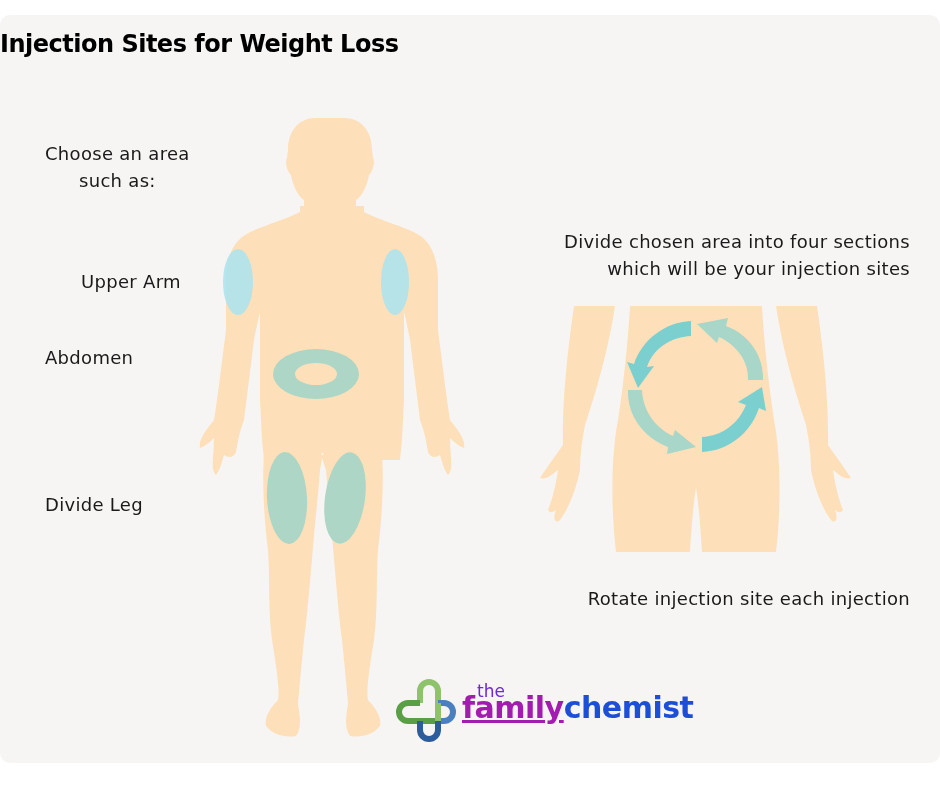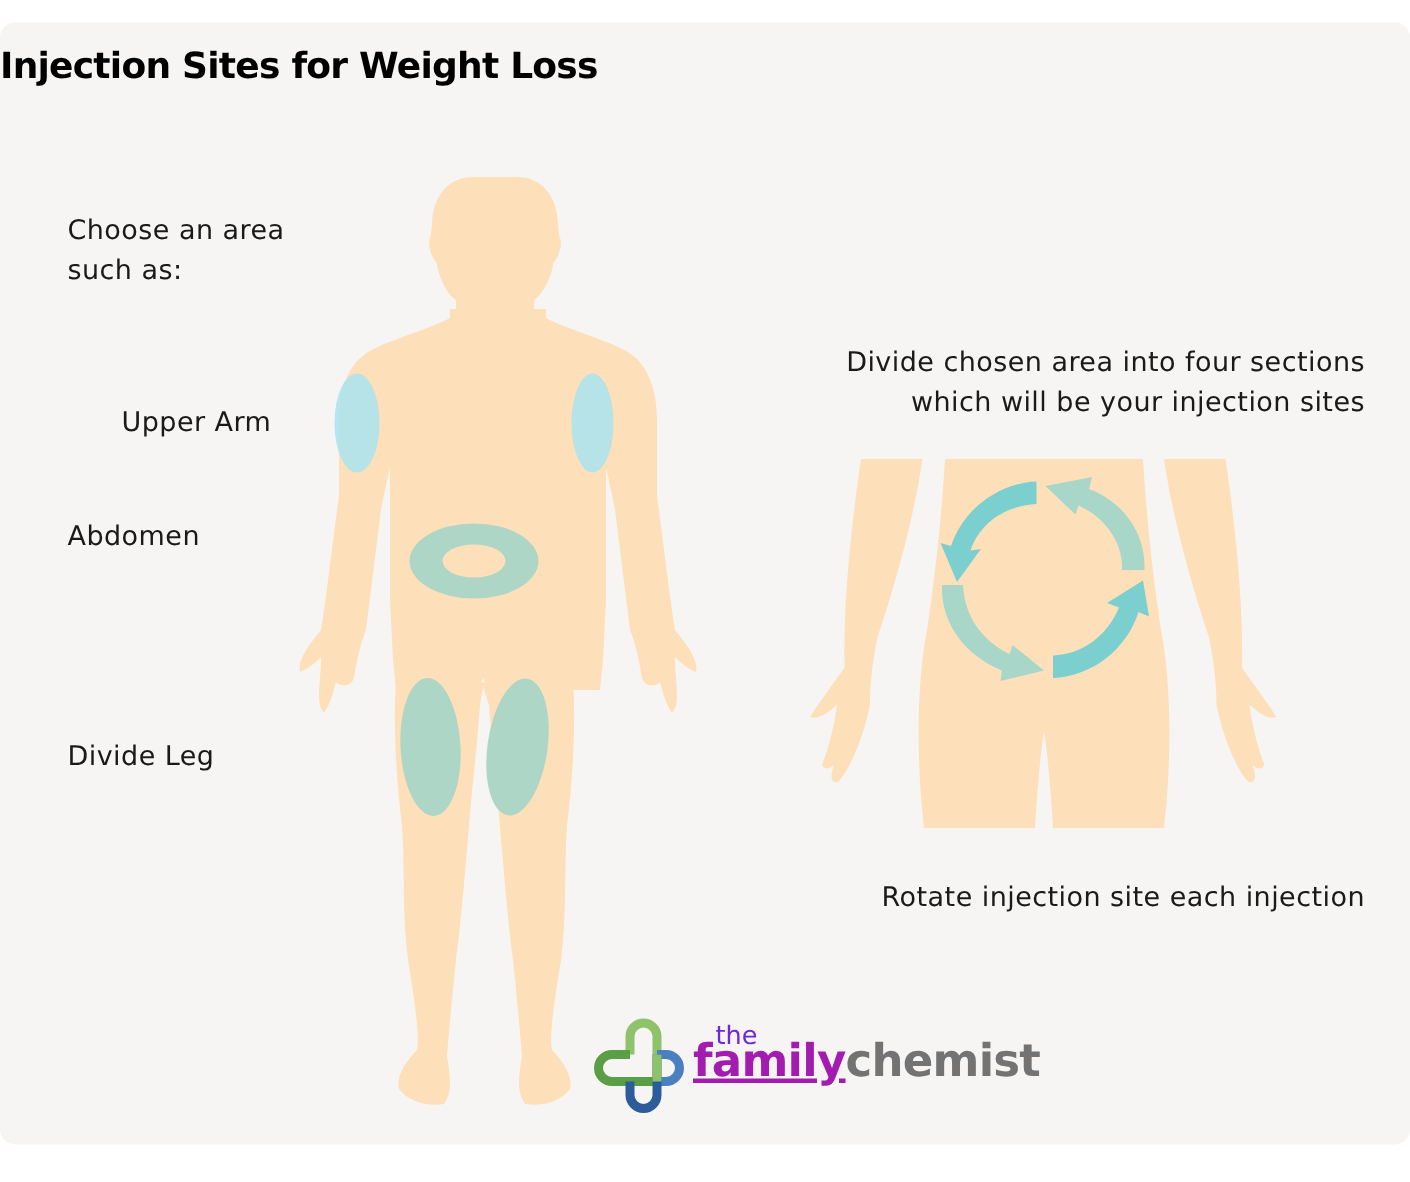--- a/index.html
+++ b/index.html
@@ -11,21 +11,21 @@
   svg { position:absolute; overflow:visible; }
   .logo-text { position:absolute; font-family:"DejaVu Sans", sans-serif; }
 </style>
 </head>
 <body>
 
 <div class="card"></div>
 
 <div class="title">Injection Sites for Weight Loss</div>
 
-<div class="lbl" style="left:45px; top:140px;">
+<div class="lbl" style="left:45px; top:140px;text-align:center;">
   <div>Choose an area</div>
   <div>such as:</div>
 </div>
 <div class="lbl" style="left:45px; top:268px;margin-left:36px;">Upper Arm</div>
 <div class="lbl" style="left:45px; top:344px;">Abdomen</div>
 <div class="lbl" style="left:45px; top:491px;">Divide Leg</div>
 
 <svg style="left:0; top:0;" width="940" height="788" viewBox="0 0 940 788">
   <g fill="#fde0b9">
 
@@ -70,14 +70,14 @@
 
 <svg style="left:395px; top:678px;" width="62" height="64" viewBox="0 0 62 64">
   <path d="M25,25 L25,13 A9,9 0 0,1 43,13 L43,25" fill="none" stroke="#8fc36b" stroke-width="6"></path>
   <path d="M25,25 L13,25 A9,9 0 0,0 13,43 L43,43" fill="none" stroke="#5a9f45" stroke-width="6"></path>
   <path d="M43,25 L49,25 A9,9 0 0,1 49,43 L43,43" fill="none" stroke="#4a80c0" stroke-width="6"></path>
   <path d="M25,43 L25,52 A9,9 0 0,0 43,52 L43,25" fill="none" stroke="#2c5d9a" stroke-width="6"></path>
   <path d="M43,25 L43,43" fill="none" stroke="#8fc36b" stroke-width="6"></path>
 </svg>
 <div class="logo-text" style="left:477px; top:681px; font-size:17px; color:#6d28d9;">the</div>
 <div class="logo-text" style="left:462px; top:690px; font-size:30px; font-weight:bold; letter-spacing:-0.5px;">
-  <span style="color:#a21caf;text-decoration:underline;">family</span><span style="color:#737373;">chemist</span>
+  <span style="color:#a21caf;text-decoration:underline;">family</span><span style="color:#1d4ed8;">chemist</span>
 </div>
 
 </body></html>

